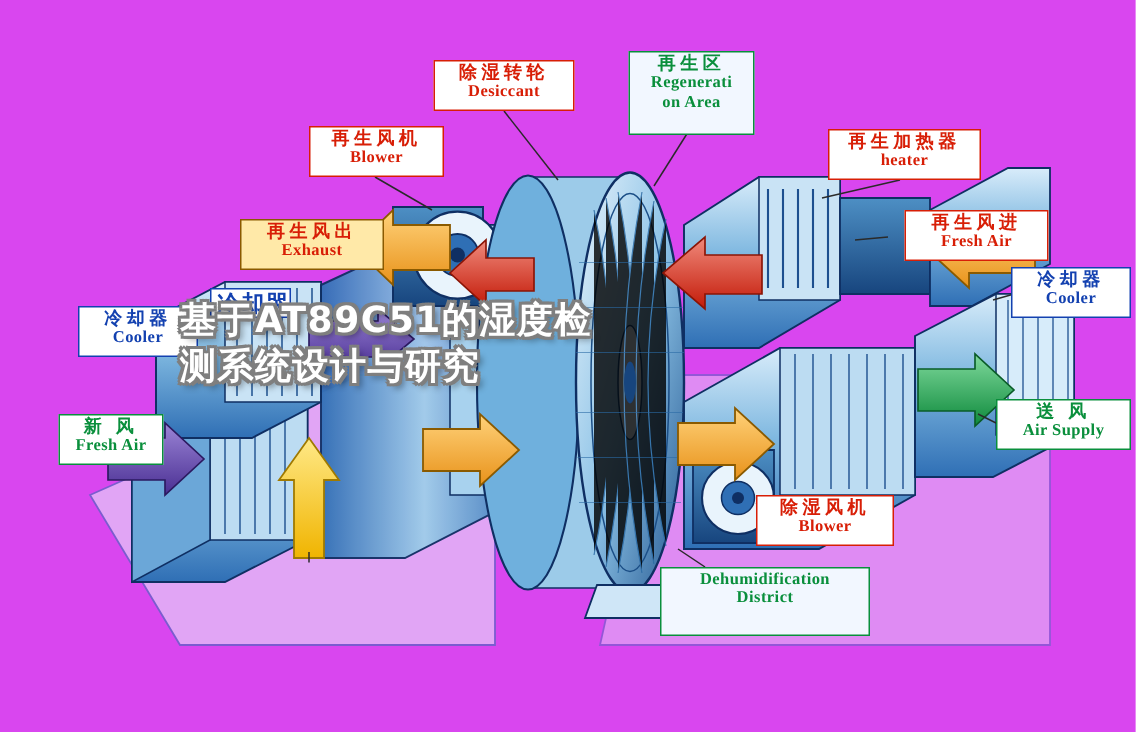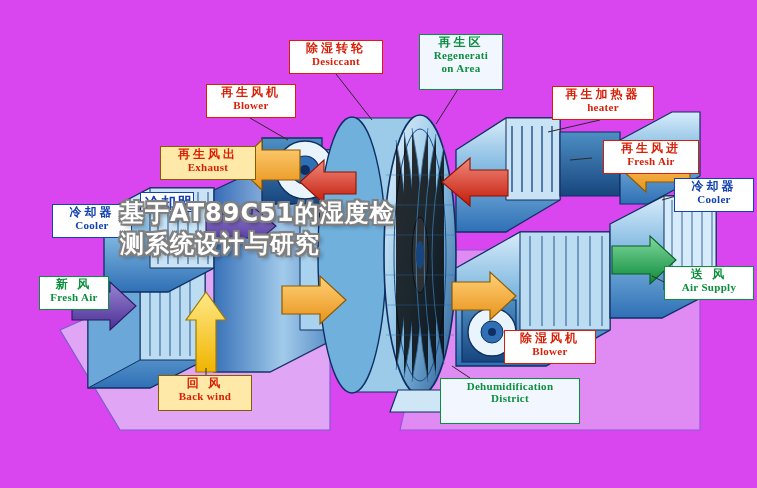--- a/index.html
+++ b/index.html
@@ -338,24 +338,20 @@
 <div class="lbl two green bg-white bdr-green" style="left:664px;top:266px;width:90px;height:34px;">
   <span class="cn">送  风</span>
   <span class="en">Air Supply</span>
 </div>
 
 <div class="lbl two red bg-white bdr-red" style="left:504px;top:330px;width:92px;height:34px;">
   <span class="cn">除湿风机</span>
   <span class="en">Blower</span>
 </div>
 
-<div class="lbl two red bg-yellow bdr-brown" style="left:158px;top:375px;width:94px;height:36px;">
-  <span class="cn">回  风</span>
-  <span class="en">Back wind</span>
-</div>
 
 <div class="lbl two green bg-pale bdr-green" style="left:440px;top:378px;width:140px;height:46px;">
   <span class="en" style="white-space:pre-line;">Dehumidification
 District</span>
 </div>
 
 <div id="title">
   <span class="line">基于AT89C51的湿度检</span>
   <span class="line">测系统设计与研究</span>
 </div>

